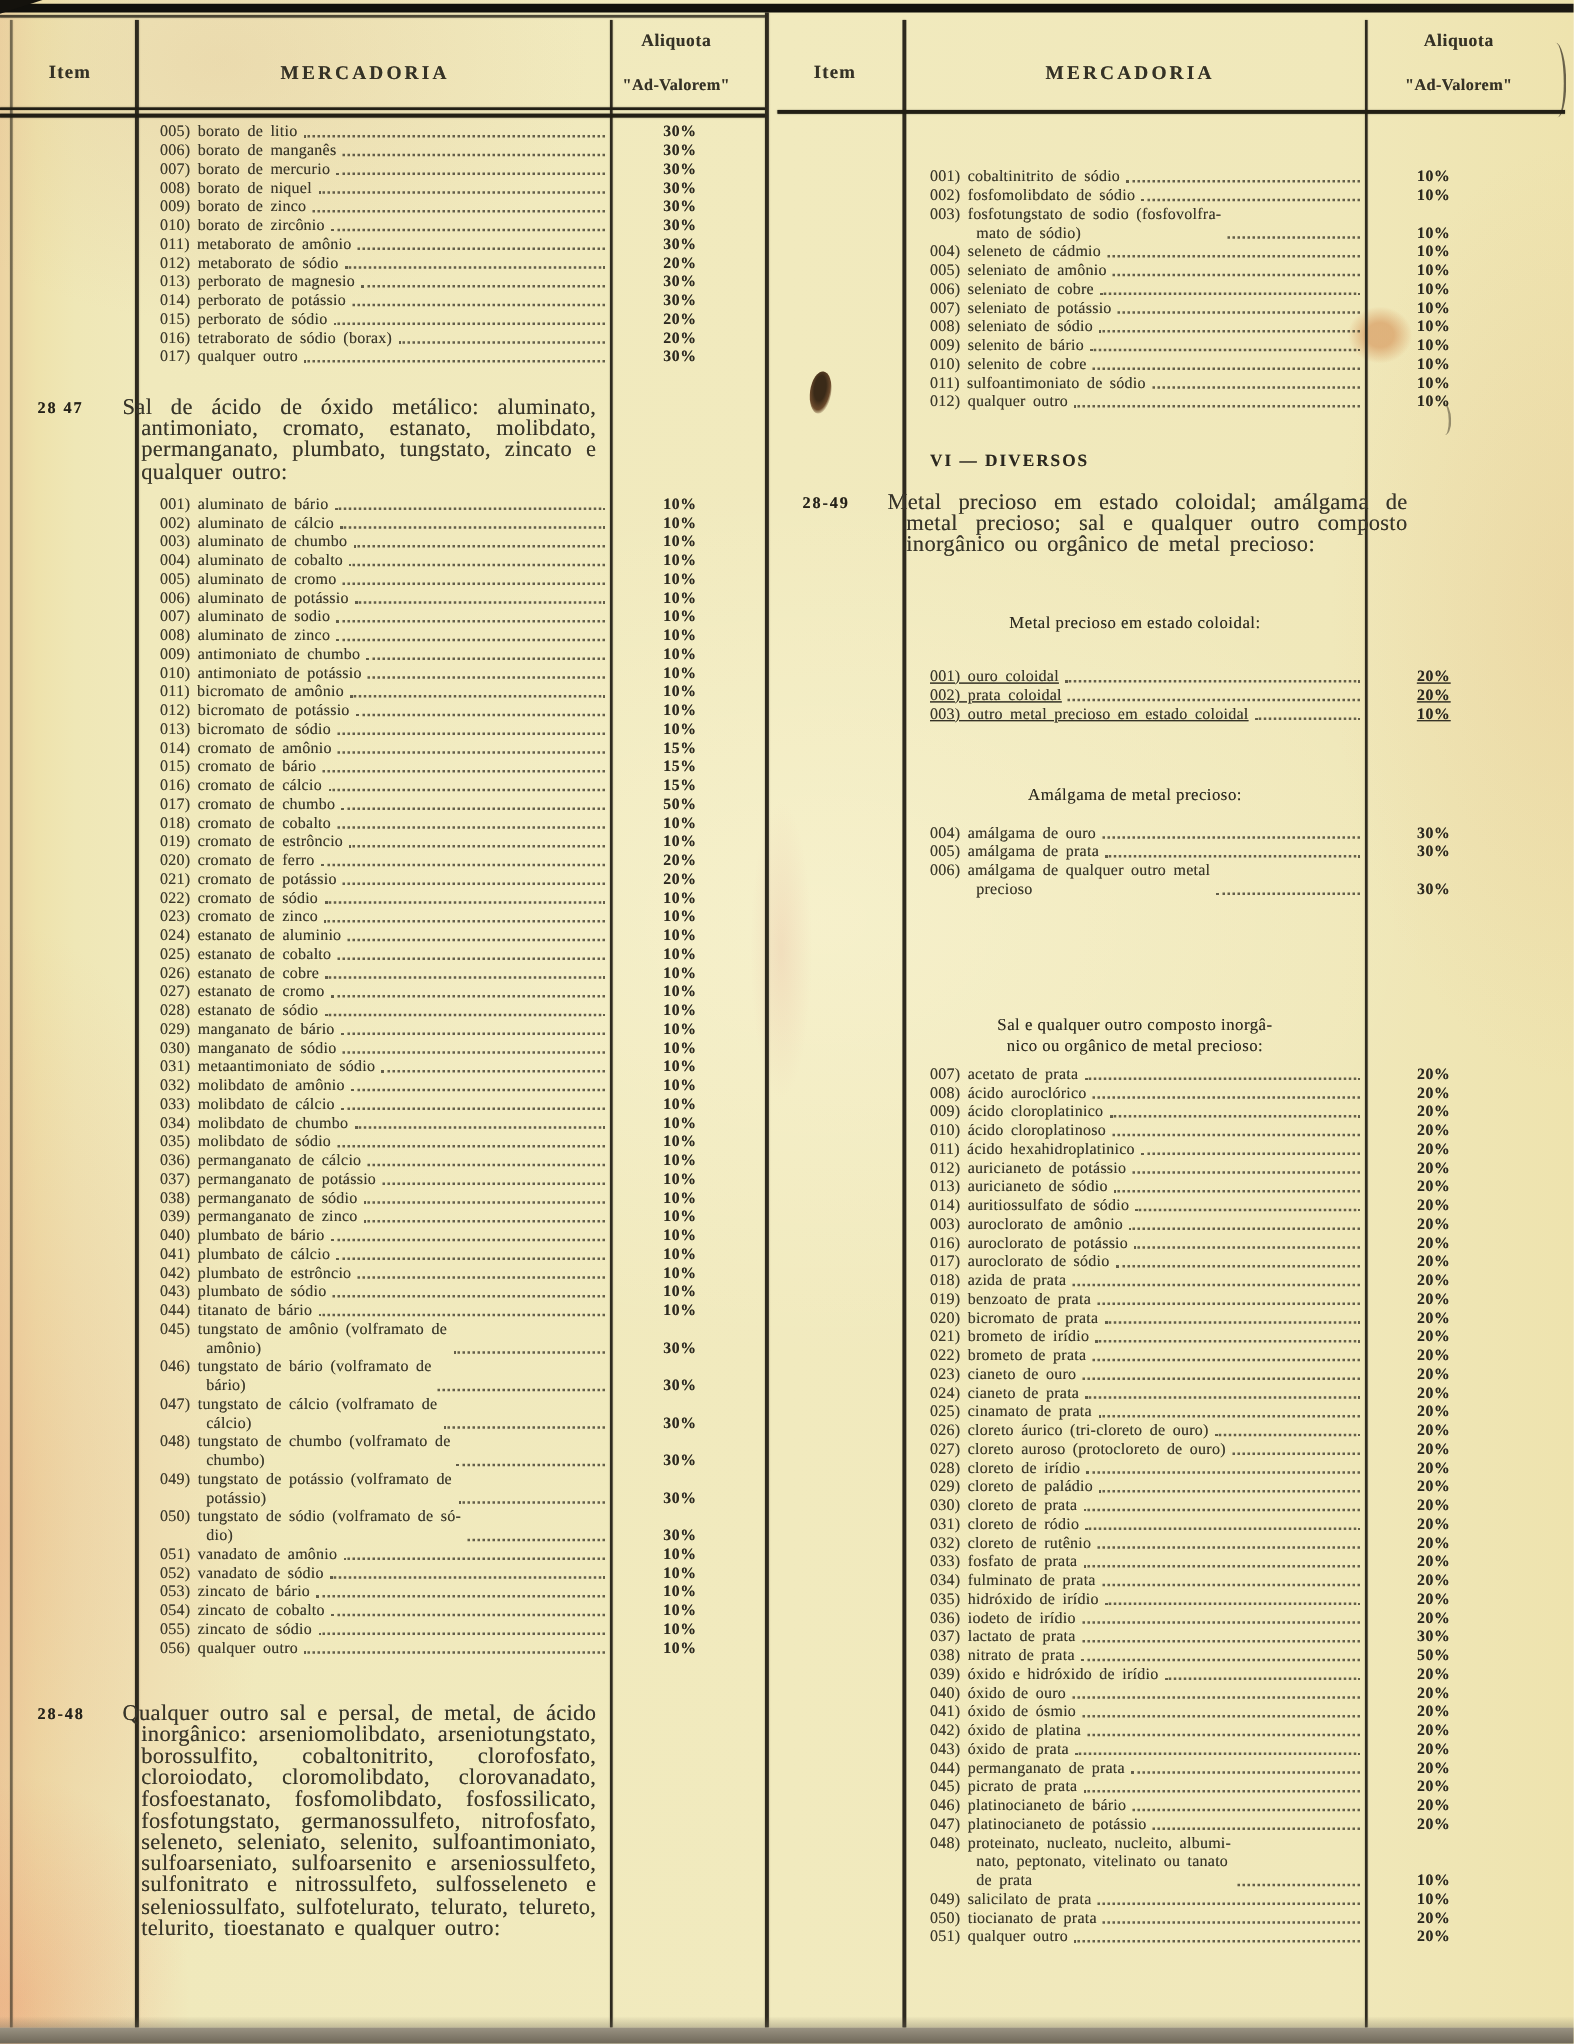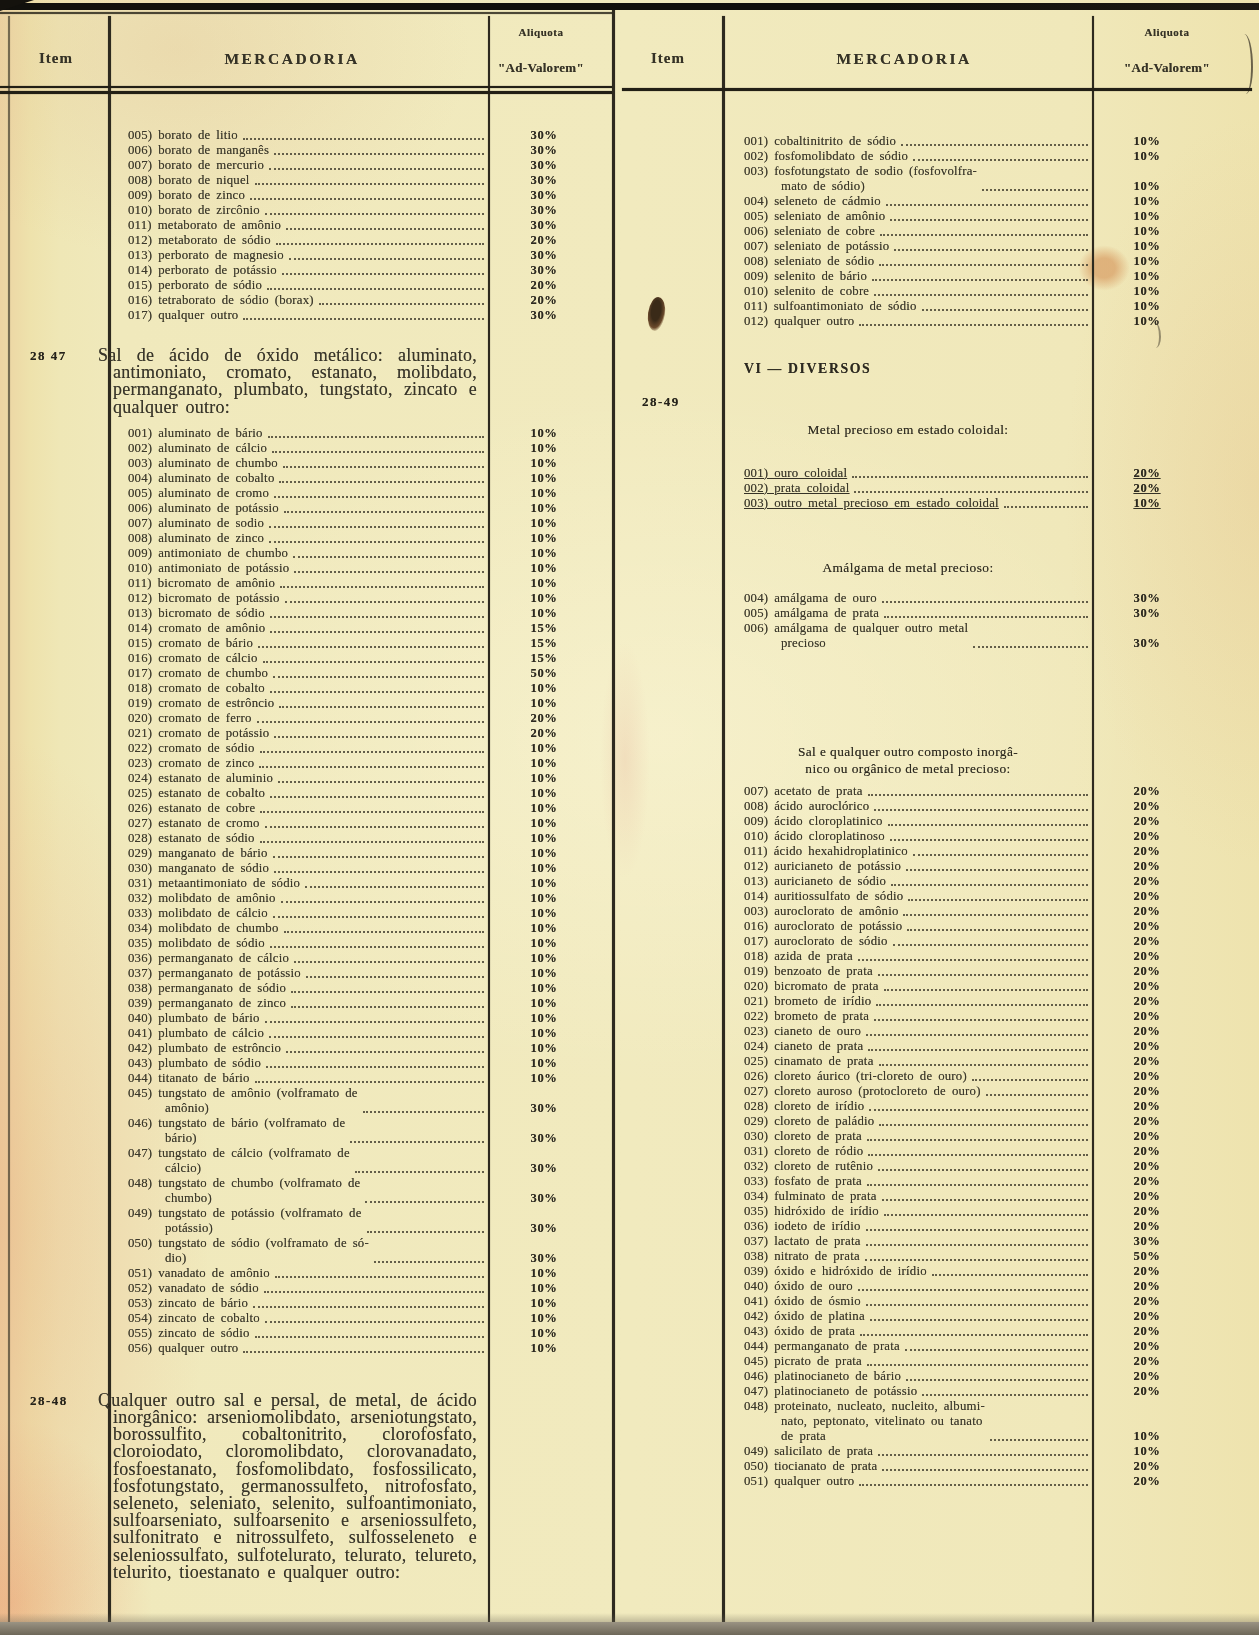--- a/index.html
+++ b/index.html
@@ -24,21 +24,21 @@
 
   
   .col{ position:absolute; top:14px; }
   #col0{ left:10px;  width:600px; }
   #col1{ left:622px; width:637px; }
   .thead{ position:relative; height:84px; }
   .th-item{ position:absolute; top:36px; left:0; width:92px; text-align:center;
             font-weight:bold; font-size:15px; letter-spacing:1px; }
   .th-merc{ position:absolute; top:36px; left:96px; width:372px; text-align:center;
             font-weight:bold; font-size:15.5px; letter-spacing:2.5px; }
-  .th-aliq1{ position:absolute; top:12px;  text-align:center; font-weight:bold; font-size:11px; letter-spacing:.5px;}
+  .th-aliq1{ position:absolute; top:12px;  text-align:center; font-weight:bold; font-size:14px; letter-spacing:.5px;}
   .th-aliq2{ position:absolute; top:46px;  text-align:center; font-weight:bold; font-size:13px; letter-spacing:.3px;}
   #col0 .th-aliq1, #col0 .th-aliq2{ left:470px; width:122px; }
   #col1 .th-aliq1, #col1 .th-aliq2{ left:472px; width:146px; }
 
   
   .section{ position:relative; }
   .row{ display:flex; align-items:flex-end; }
   #col0 .row{ margin-left:118px; margin-right:10px; }
   #col1 .row{ margin-left:122px; margin-right:57px; }
   .desc{ flex:0 1 auto; max-width:345px; font-size:12.8px; line-height:15px;
@@ -55,21 +55,21 @@
                 font-size:13px; letter-spacing:1.5px; color:#25221a;}
   .item .itext{ margin-left:103px; margin-right:133px; text-align:justify;
                 font-size:18px; line-height:17.2px; text-indent:-15px;
                 letter-spacing:.25px; word-spacing:2.8px; color:#38352a;}
   .title{ margin-left:122px; font-weight:bold; font-size:13.8px;
           letter-spacing:1.6px; color:#2c2920; }
   .subheader{ margin-left:100px; width:372px; text-align:center; font-weight:normal;
               font-size:13.4px; line-height:17px; letter-spacing:.4px; color:#2e2b21;}
 
   
-  .c0-s0{ margin-top:30px; } .c0-s1{ margin-top:24px; } .c0-s2{ margin-top:10px; }
+  .c0-s0{ } .c0-s1{ margin-top:24px; } .c0-s2{ margin-top:10px; }
   .c0-s3{ margin-top:36px; }
   .c1-s0{ margin-top:36px; } .c1-s1{ margin-top:32px; } .c1-s2{ margin-top:16px; }
   .c1-s3{ margin-top:44px; } .c1-s4{ margin-top:28px;text-decoration:underline; } .c1-s5{ margin-top:48px; }
   .c1-s6{ margin-top:15px; } .c1-s7{ margin-top:92px; } .c1-s8{ margin-top:7px;  }
 
   
   #topbar{ position:absolute; left:0; top:3px; width:1259px; height:7px;
            background:linear-gradient(90deg,#11100c 70%,#1c1912); }
   #topwedge{ position:absolute; left:0; top:0; width:0; height:0;
              border-top:11px solid #14120d; border-right:34px solid transparent; }
@@ -559,20 +559,21 @@
           </div>
           <div class="row">
             <span class="desc txt">012) qualquer outro</span>
             <span class="dots"></span>
             <span class="pct txt">10%</span>
           </div>
         </div>
         <div class="section title c1-s1 txt">VI — DIVERSOS</div>
         <div class="section item c1-s2">
           <span class="icode txt">28-49</span>
+          <div class="itext txt">Metal precioso em estado coloidal; amálgama de metal precioso; sal e qualquer outro composto inorgânico ou orgânico de metal precioso:</div>
         </div>
         <div class="section subheader c1-s3">
           <div class="txt">Metal precioso em estado coloidal:</div>
         </div>
         <div class="section rows c1-s4">
           <div class="row">
             <span class="desc txt">001) ouro coloidal</span>
             <span class="dots"></span>
             <span class="pct txt">20%</span>
           </div>

